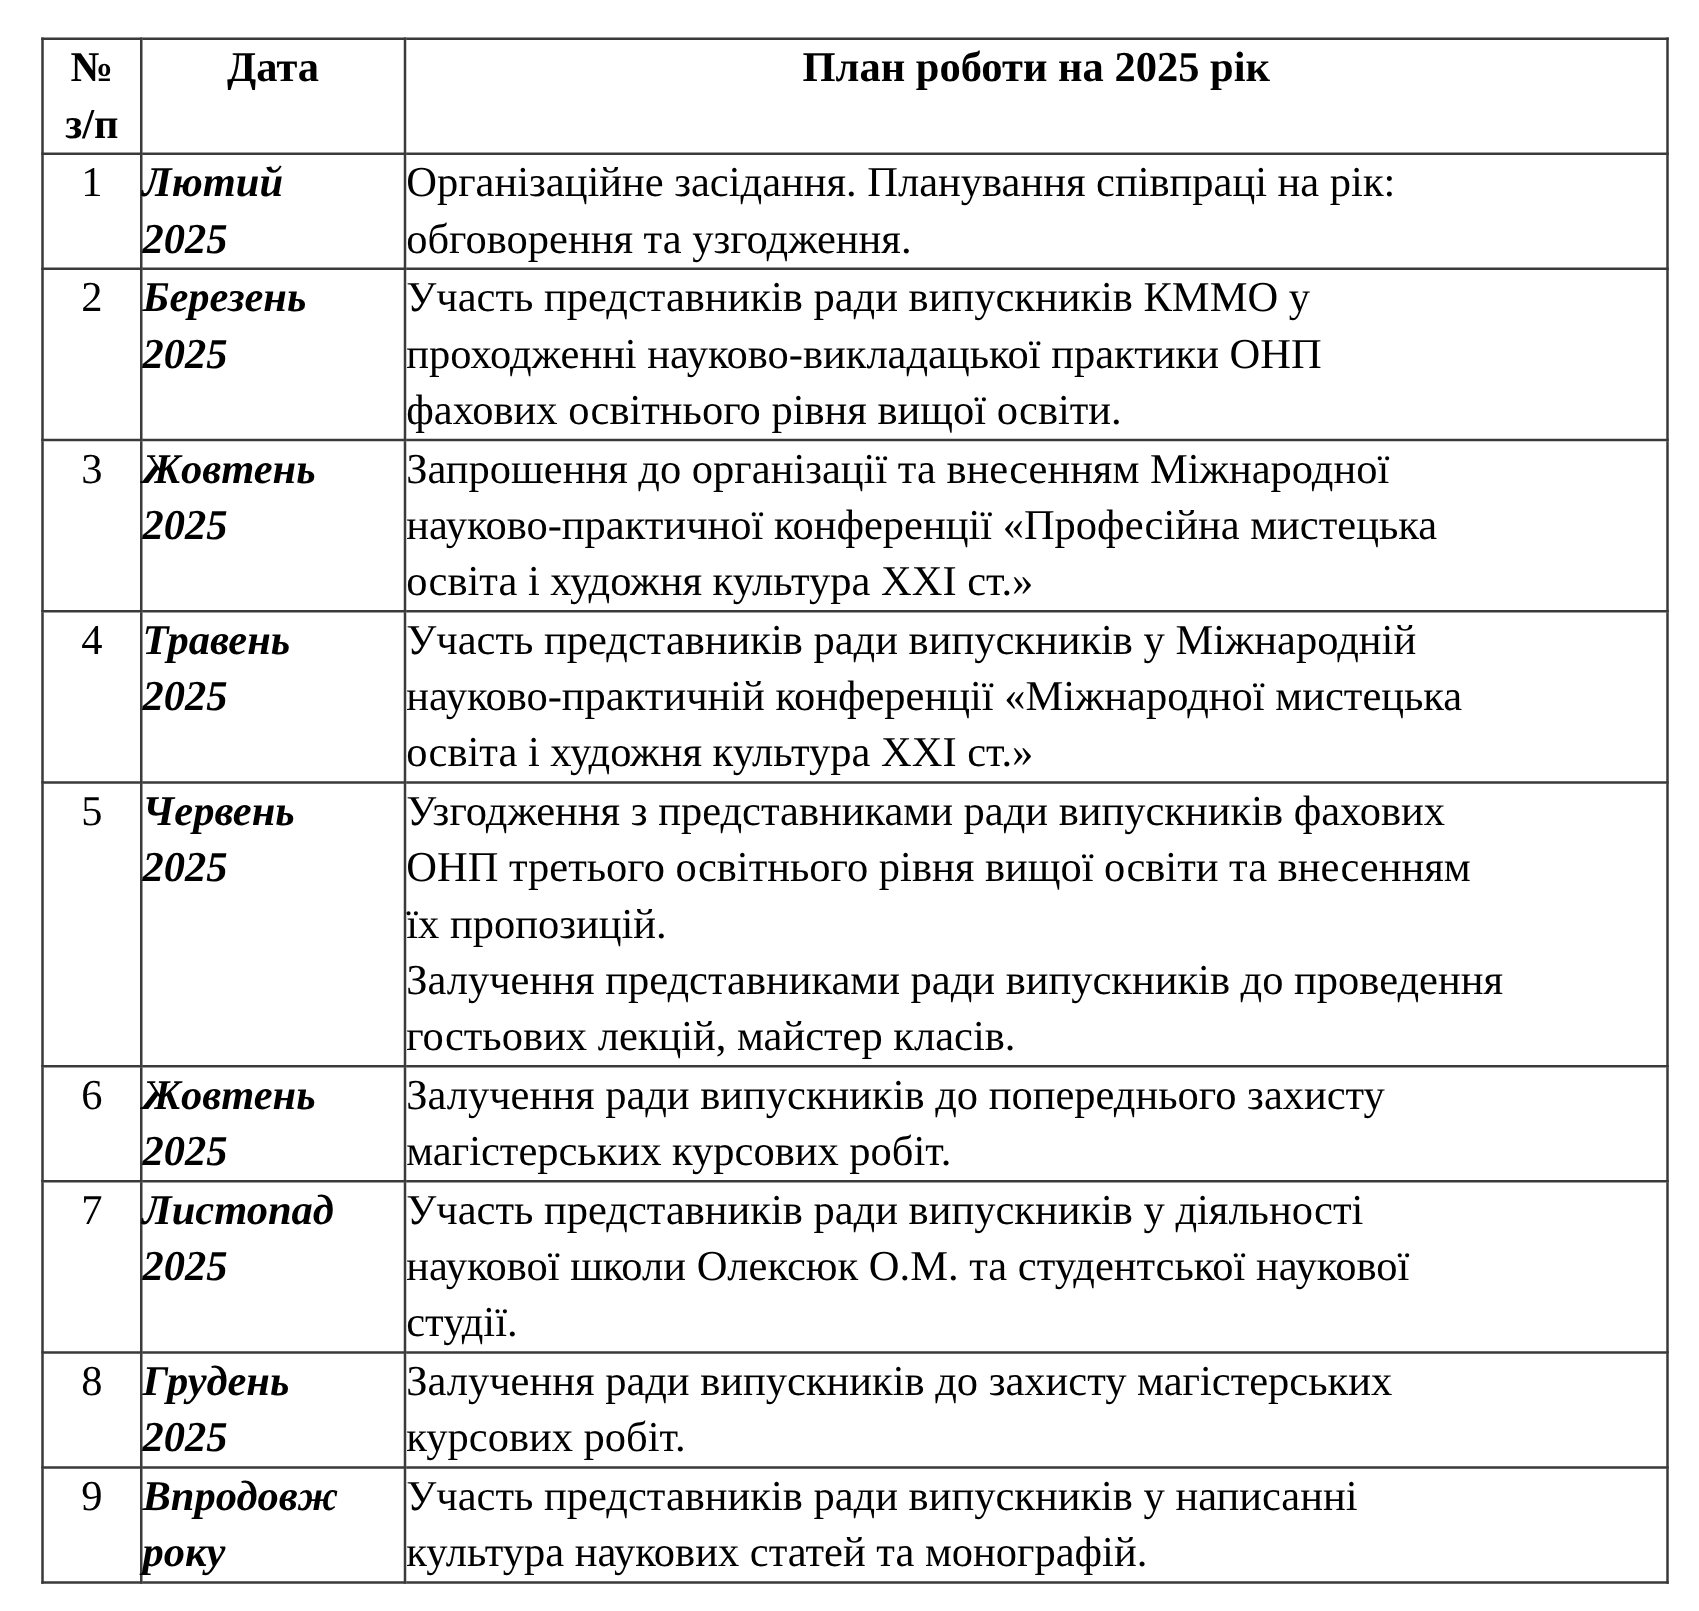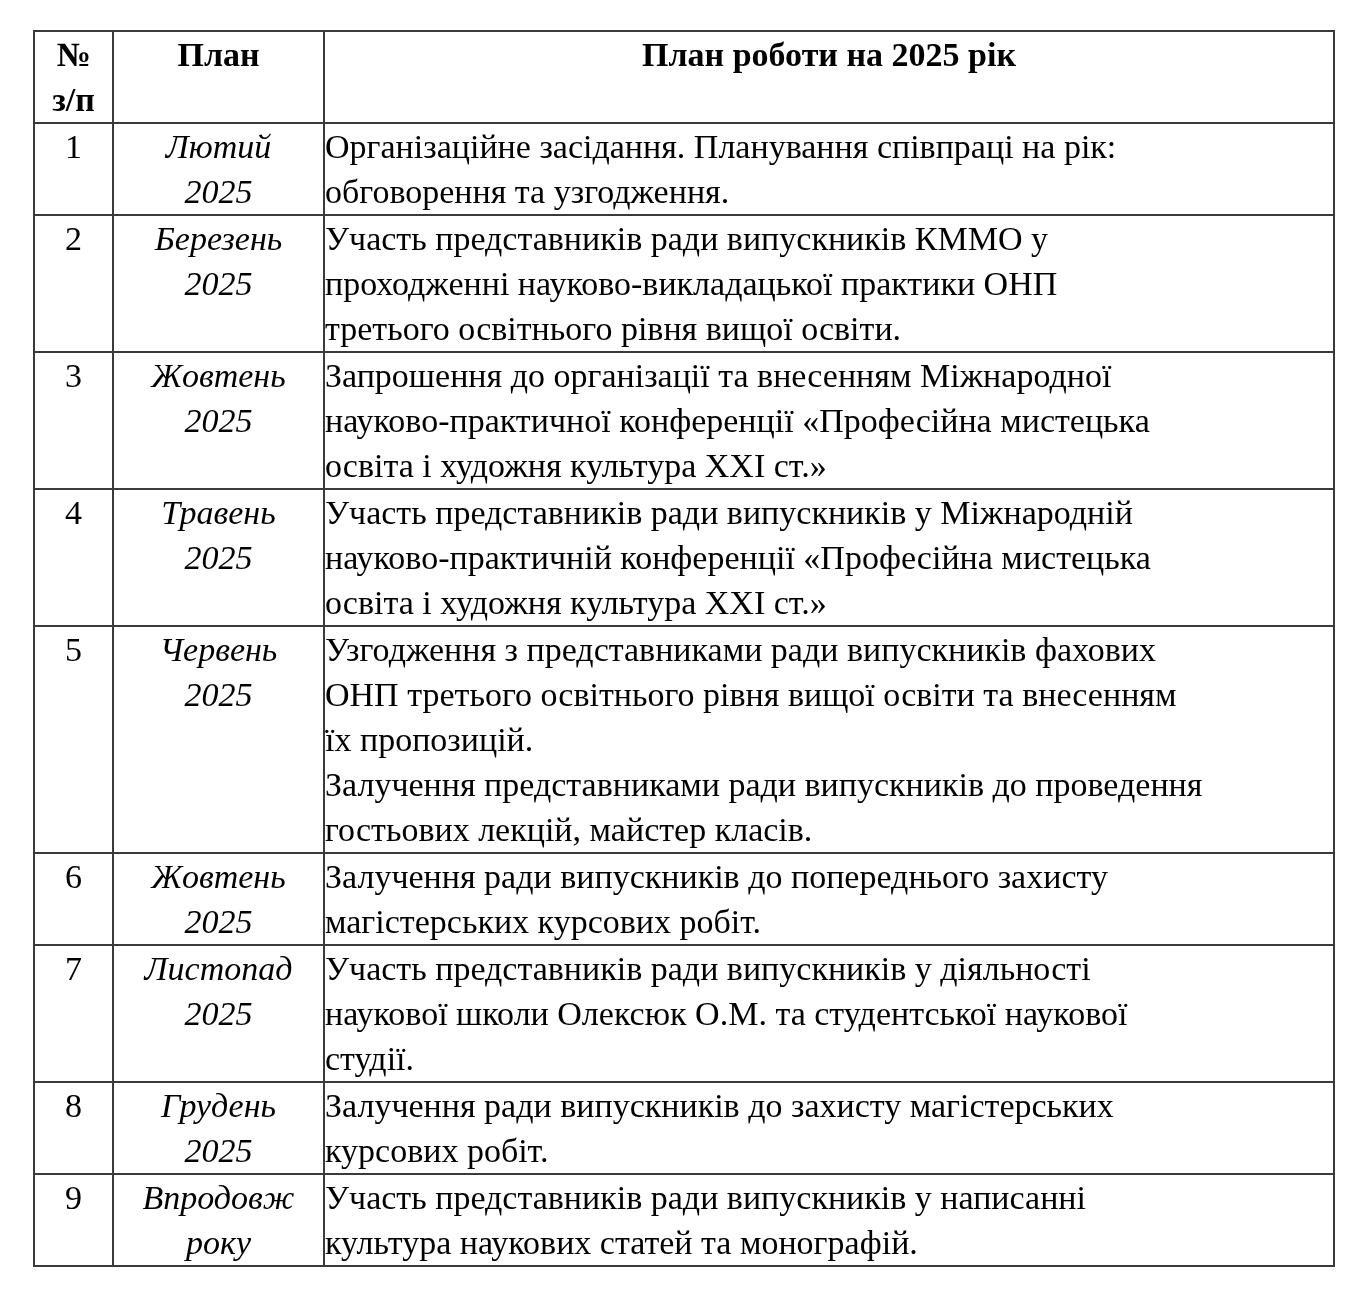--- a/index.html
+++ b/index.html
@@ -11,40 +11,40 @@
                padding: 0; font-size: 34px; line-height: 45px; }
   col.c-num { width: 79px; }
   col.c-date { width: 211px; }
   col.c-plan { width: 1010px; }
   th { font-weight: bold; text-align: center; }
   th.h-num { line-height: 44px; padding-top: 2px; }
   th.h-date { padding-top: 4px; }
   th.h-plan { padding-top: 4px; }
   tr.head { height: 92px; }
   td.num { text-align: center; padding-top: 2px; }
-  td.date { text-align: center; font-weight: normal; font-style: italic; padding-top: 2px; }
+  td.date { font-weight: bold; font-style: italic; padding-top: 2px; }
   td.text { padding-left: 15px; padding-right: 8px; padding-top: 2px; }
   .line { display: block; white-space: nowrap; }
 </style>
 </head>
 <body>
 
 <table class="plan">
   <colgroup>
     <col class="c-num">
       <col class="c-date">
       <col class="c-plan">
   </colgroup>
   <tbody>
       <tr class="head">
     <th class="h-num">
       <span class="line">№</span>
       <span class="line">з/п</span>
     </th>
-    <th class="h-date">План</th>
+    <th class="h-date">Дата</th>
     <th class="h-plan">План роботи на 2025 рік</th>
   </tr>
 
   <tr style="height:90px">
     <td class="num">1</td>
     <td class="date">
       <span class="line">Лютий</span>
       <span class="line">2025</span>
     </td>
     <td class="text">
@@ -55,21 +55,21 @@
 
   <tr style="height:136px">
     <td class="num">2</td>
     <td class="date">
       <span class="line">Березень</span>
       <span class="line">2025</span>
     </td>
     <td class="text">
       <span class="line">Участь представників ради випускників КММО у</span>
       <span class="line">проходженні науково-викладацької практики ОНП</span>
-      <span class="line">третього освітнього рівня вищої освіти.</span>
+      <span class="line">фахових освітнього рівня вищої освіти.</span>
     </td>
   </tr>
 
   <tr style="height:136px">
     <td class="num">3</td>
     <td class="date">
       <span class="line">Жовтень</span>
       <span class="line">2025</span>
     </td>
     <td class="text">
@@ -80,21 +80,21 @@
   </tr>
 
   <tr style="height:135px">
     <td class="num">4</td>
     <td class="date">
       <span class="line">Травень</span>
       <span class="line">2025</span>
     </td>
     <td class="text">
       <span class="line">Участь представників ради випускників у Міжнародній</span>
-      <span class="line">науково-практичній конференції «Професійна мистецька</span>
+      <span class="line">науково-практичній конференції «Міжнародної мистецька</span>
       <span class="line">освіта і художня культура XXI ст.»</span>
     </td>
   </tr>
 
   <tr style="height:226px">
     <td class="num">5</td>
     <td class="date">
       <span class="line">Червень</span>
       <span class="line">2025</span>
     </td>

